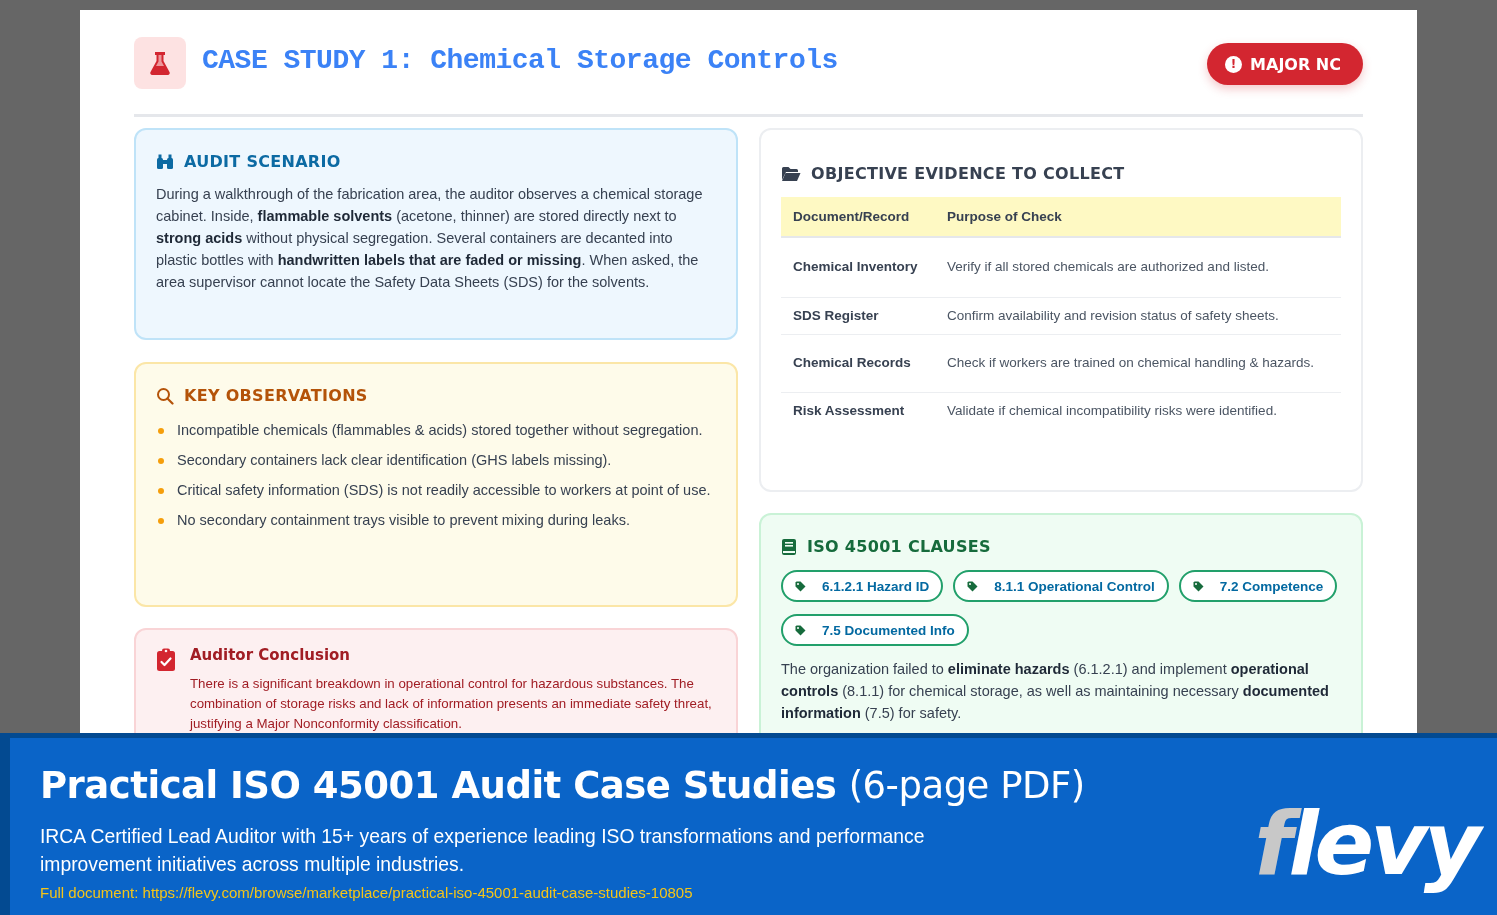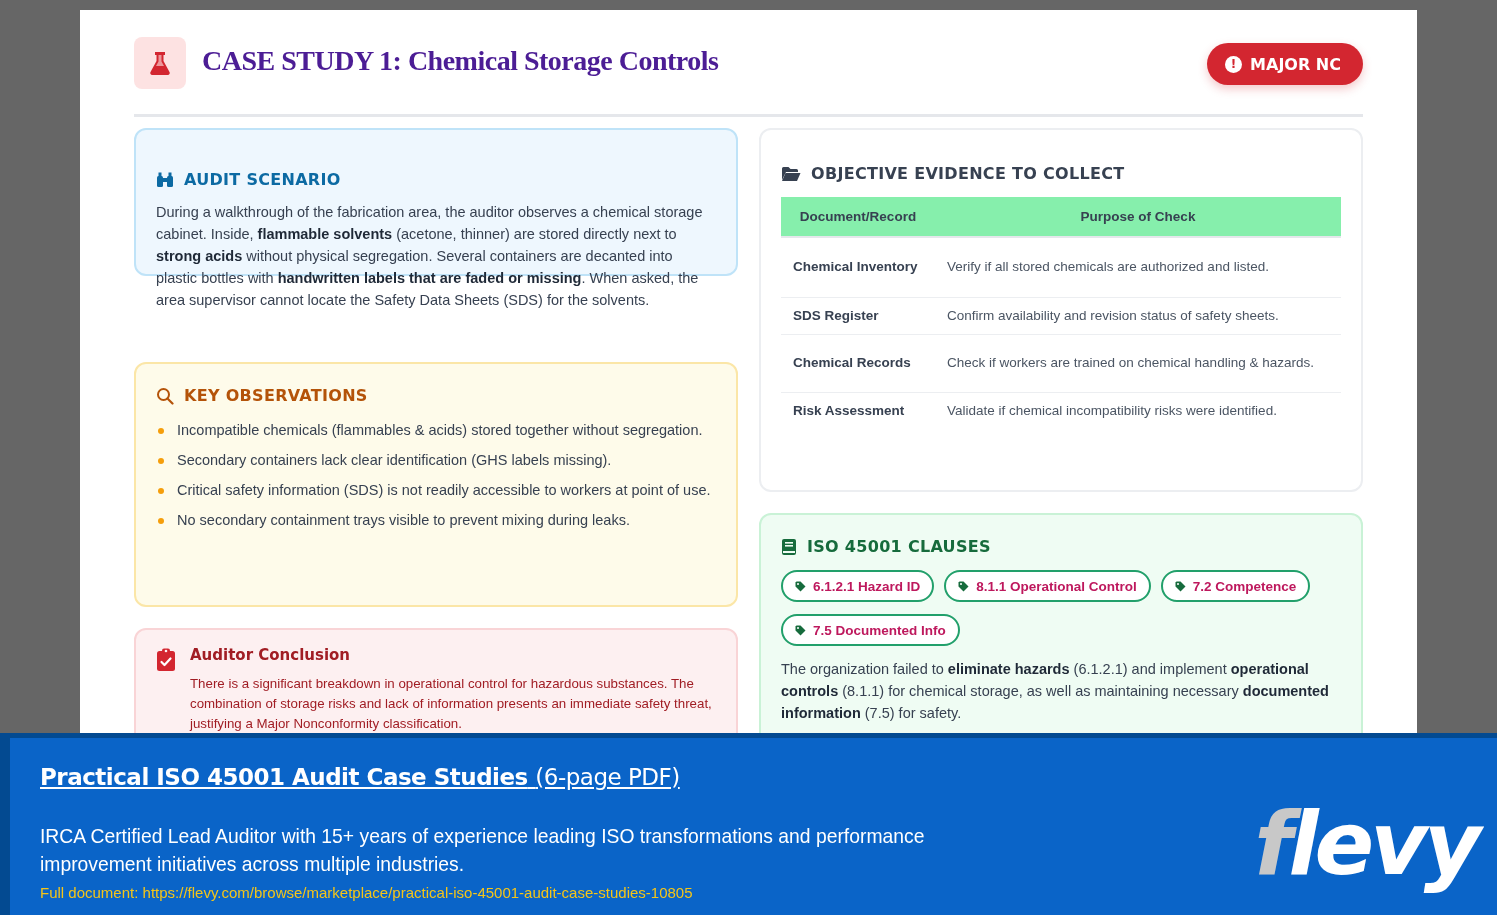--- a/index.html
+++ b/index.html
@@ -3,60 +3,60 @@
 <meta charset="utf-8">
 <style>
   * { box-sizing: border-box; margin: 0; padding: 0; }
   html, body { width: 1497px; height: 915px; overflow: hidden; }
   body { background: #666666; font-family: "Liberation Sans", sans-serif; position: relative; }
 
   .page { position: absolute; left: 80px; top: 10px; width: 1337px; height: 740px; background: #ffffff; }
 
   .header { position: absolute; left: 54px; top: 27px; width: 1229px; height: 80px; border-bottom: 3px solid #e5e7eb; }
   .header-icon { position: absolute; left: 0; top: 0; width: 52px; height: 52px; background: #fde2e2; border-radius: 8px; display: flex; align-items: center; justify-content: center; }
-  .page-title { position: absolute; left: 68px; top: 8px; font-family: Liberation Serif, serif; font-weight: bold; font-size: 28px; color: #4c1d95; letter-spacing: -0.5px; }
+  .page-title { position: absolute; left: 68px; top: 8px; font-family: Liberation Mono, monospace; font-weight: bold; font-size: 28px; color: #3b82f6; letter-spacing: -0.5px; }
   .nc-badge { position: absolute; right: 0; top: 6px; height: 42px; padding: 0 22px 0 18px; background: #d32630; border-radius: 21px; color: #fff; display: flex; align-items: center; gap: 8px; font-family: "DejaVu Sans", sans-serif; font-weight: bold; font-size: 16px; box-shadow: 0 4px 10px rgba(211,38,48,0.25); }
   .nc-badge .excl { width: 17px; height: 17px; border-radius: 50%; background: #fff; color: #d32630; font-size: 12px; display: flex; align-items: center; justify-content: center; font-weight: bold; }
 
   .card { position: absolute; border-radius: 12px; }
   .card-title { display: flex; align-items: center; gap: 10px; font-family: "DejaVu Sans", sans-serif; font-weight: bold; font-size: 16px; letter-spacing: 0.3px; }
   .card-body { font-size: 14.5px; line-height: 22px; color: #374151; }
   .card-body b { color: #1f2937; }
 
-  .scenario { left: 54px; top: 118px; width: 604px; height: 148px; background: #eef7fe; border: 2px solid #bfe3f8; padding: 40px 20px; }
+  .scenario { left: 54px; top: 118px; width: 604px; height: 212px; background: #eef7fe; border: 2px solid #bfe3f8; padding: 22px 20px; }
   .scenario .card-title { color: #0c6aa3; }
   .scenario .card-body { margin-top: 12px; }
 
   .observations { left: 54px; top: 352px; width: 604px; height: 245px; background: #fefbea; border: 2px solid #fbe6a7; padding: 22px 20px; }
   .observations .card-title { color: #b45309; }
   .obs-list { list-style: none; margin-top: 14px; }
   .obs-list li { position: relative; padding-left: 21px; margin-bottom: 8px; font-size: 14.5px; line-height: 22px; color: #374151; }
   .obs-list li::before { content: ""; position: absolute; left: 2px; top: 9px; width: 6px; height: 6px; border-radius: 50%; background: #f59e0b; }
 
   .conclusion { left: 54px; top: 618px; width: 604px; height: 140px; background: #fdf0f1; border: 2px solid #f9d4d6; padding: 16px 20px; }
   .conclusion .c-icon { position: absolute; left: 20px; top: 18px; }
   .conclusion .c-title { position: absolute; left: 54px; top: 16px; font-family: "DejaVu Sans", sans-serif; font-weight: bold; font-size: 15px; color: #a11d24; }
   .conclusion .c-text { position: absolute; left: 54px; top: 44px; width: 530px; font-size: 13.3px; line-height: 20px; color: #a11d24; }
 
   .evidence { left: 679px; top: 118px; width: 604px; height: 364px; background: #ffffff; border: 2px solid #eceef1; padding: 34px 20px; }
   .evidence .card-title { color: #374151; }
   table.ev { margin-top: 14px; width: 100%; border-collapse: collapse; font-size: 13.5px; }
-  table.ev th { background: #86efac; text-align: center; font-weight: bold; color: #374151; height: 40px; padding: 0 12px; border-bottom: 2px solid #e5e7eb; }
+  table.ev th { background: #fef9c3; text-align: left; font-weight: bold; color: #374151; height: 40px; padding: 0 12px; border-bottom: 2px solid #e5e7eb; }
   table.ev td { padding: 8px 12px; border-bottom: 1px solid #eceef1; color: #4b5563; line-height: 20px; vertical-align: middle; }
   table.ev td.doc { font-weight: bold; color: #374151; width: 154px; }
   table.ev tr:last-child td { border-bottom: none; }
 
   .clauses { left: 679px; top: 503px; width: 604px; height: 260px; background: #effcf3; border: 2px solid #c9f2d6; padding: 22px 20px; }
   .clauses .card-title { color: #166b3c; }
   .chips { margin-top: 14px; display: flex; flex-wrap: wrap; gap: 12px 10px; width: 560px; }
-  .chip { height: 32px; padding: 0 12px; border: 2px solid #22a06b; border-radius: 16px; background: #fff; display: flex; align-items: center; gap: 7px; font-size: 13.5px; font-weight: bold; color: #be185d; }
+  .chip { height: 32px; padding: 0 12px; border: 2px solid #22a06b; border-radius: 16px; background: #fff; display: flex; align-items: center; gap: 16px; font-size: 13.5px; font-weight: bold; color: #0369a1; }
   .clauses .card-body { margin-top: 12px; }
 
   .banner { position: absolute; left: 0; top: 733px; width: 1497px; height: 182px; background: #0a64c8; border-top: 5px solid #034a91; border-left: 10px solid #034a91; }
-  .b-title { position: absolute; left: 30px; top: 26px; font-family: "DejaVu Sans", sans-serif; font-size: 23px; color: #fff; font-weight: bold; letter-spacing: -0.5px; text-decoration: underline; }
+  .b-title { position: absolute; left: 30px; top: 26px; font-family: "DejaVu Sans", sans-serif; font-size: 37px; color: #fff; font-weight: bold; letter-spacing: -0.5px; }
   .b-title .light { font-weight: normal; }
   .b-desc { position: absolute; left: 30px; top: 84px; width: 1050px; font-size: 21px; line-height: 28px; color: #ffffff; font-family: "Liberation Sans", sans-serif; transform: scaleX(0.92); transform-origin: left; }
   .b-link { position: absolute; left: 30px; top: 146px; font-size: 15px; color: #f5c518; }
   .logo { position: absolute; right: 20px; top: 62px; font-family: "DejaVu Sans", sans-serif; font-weight: bold; font-style: italic; font-size: 88px; letter-spacing: -4px; color: #fff; line-height: 1; }
   .logo .f { color: #c8c8c8; }
 </style>
 </head>
 <body>
 
 <div class="page">

